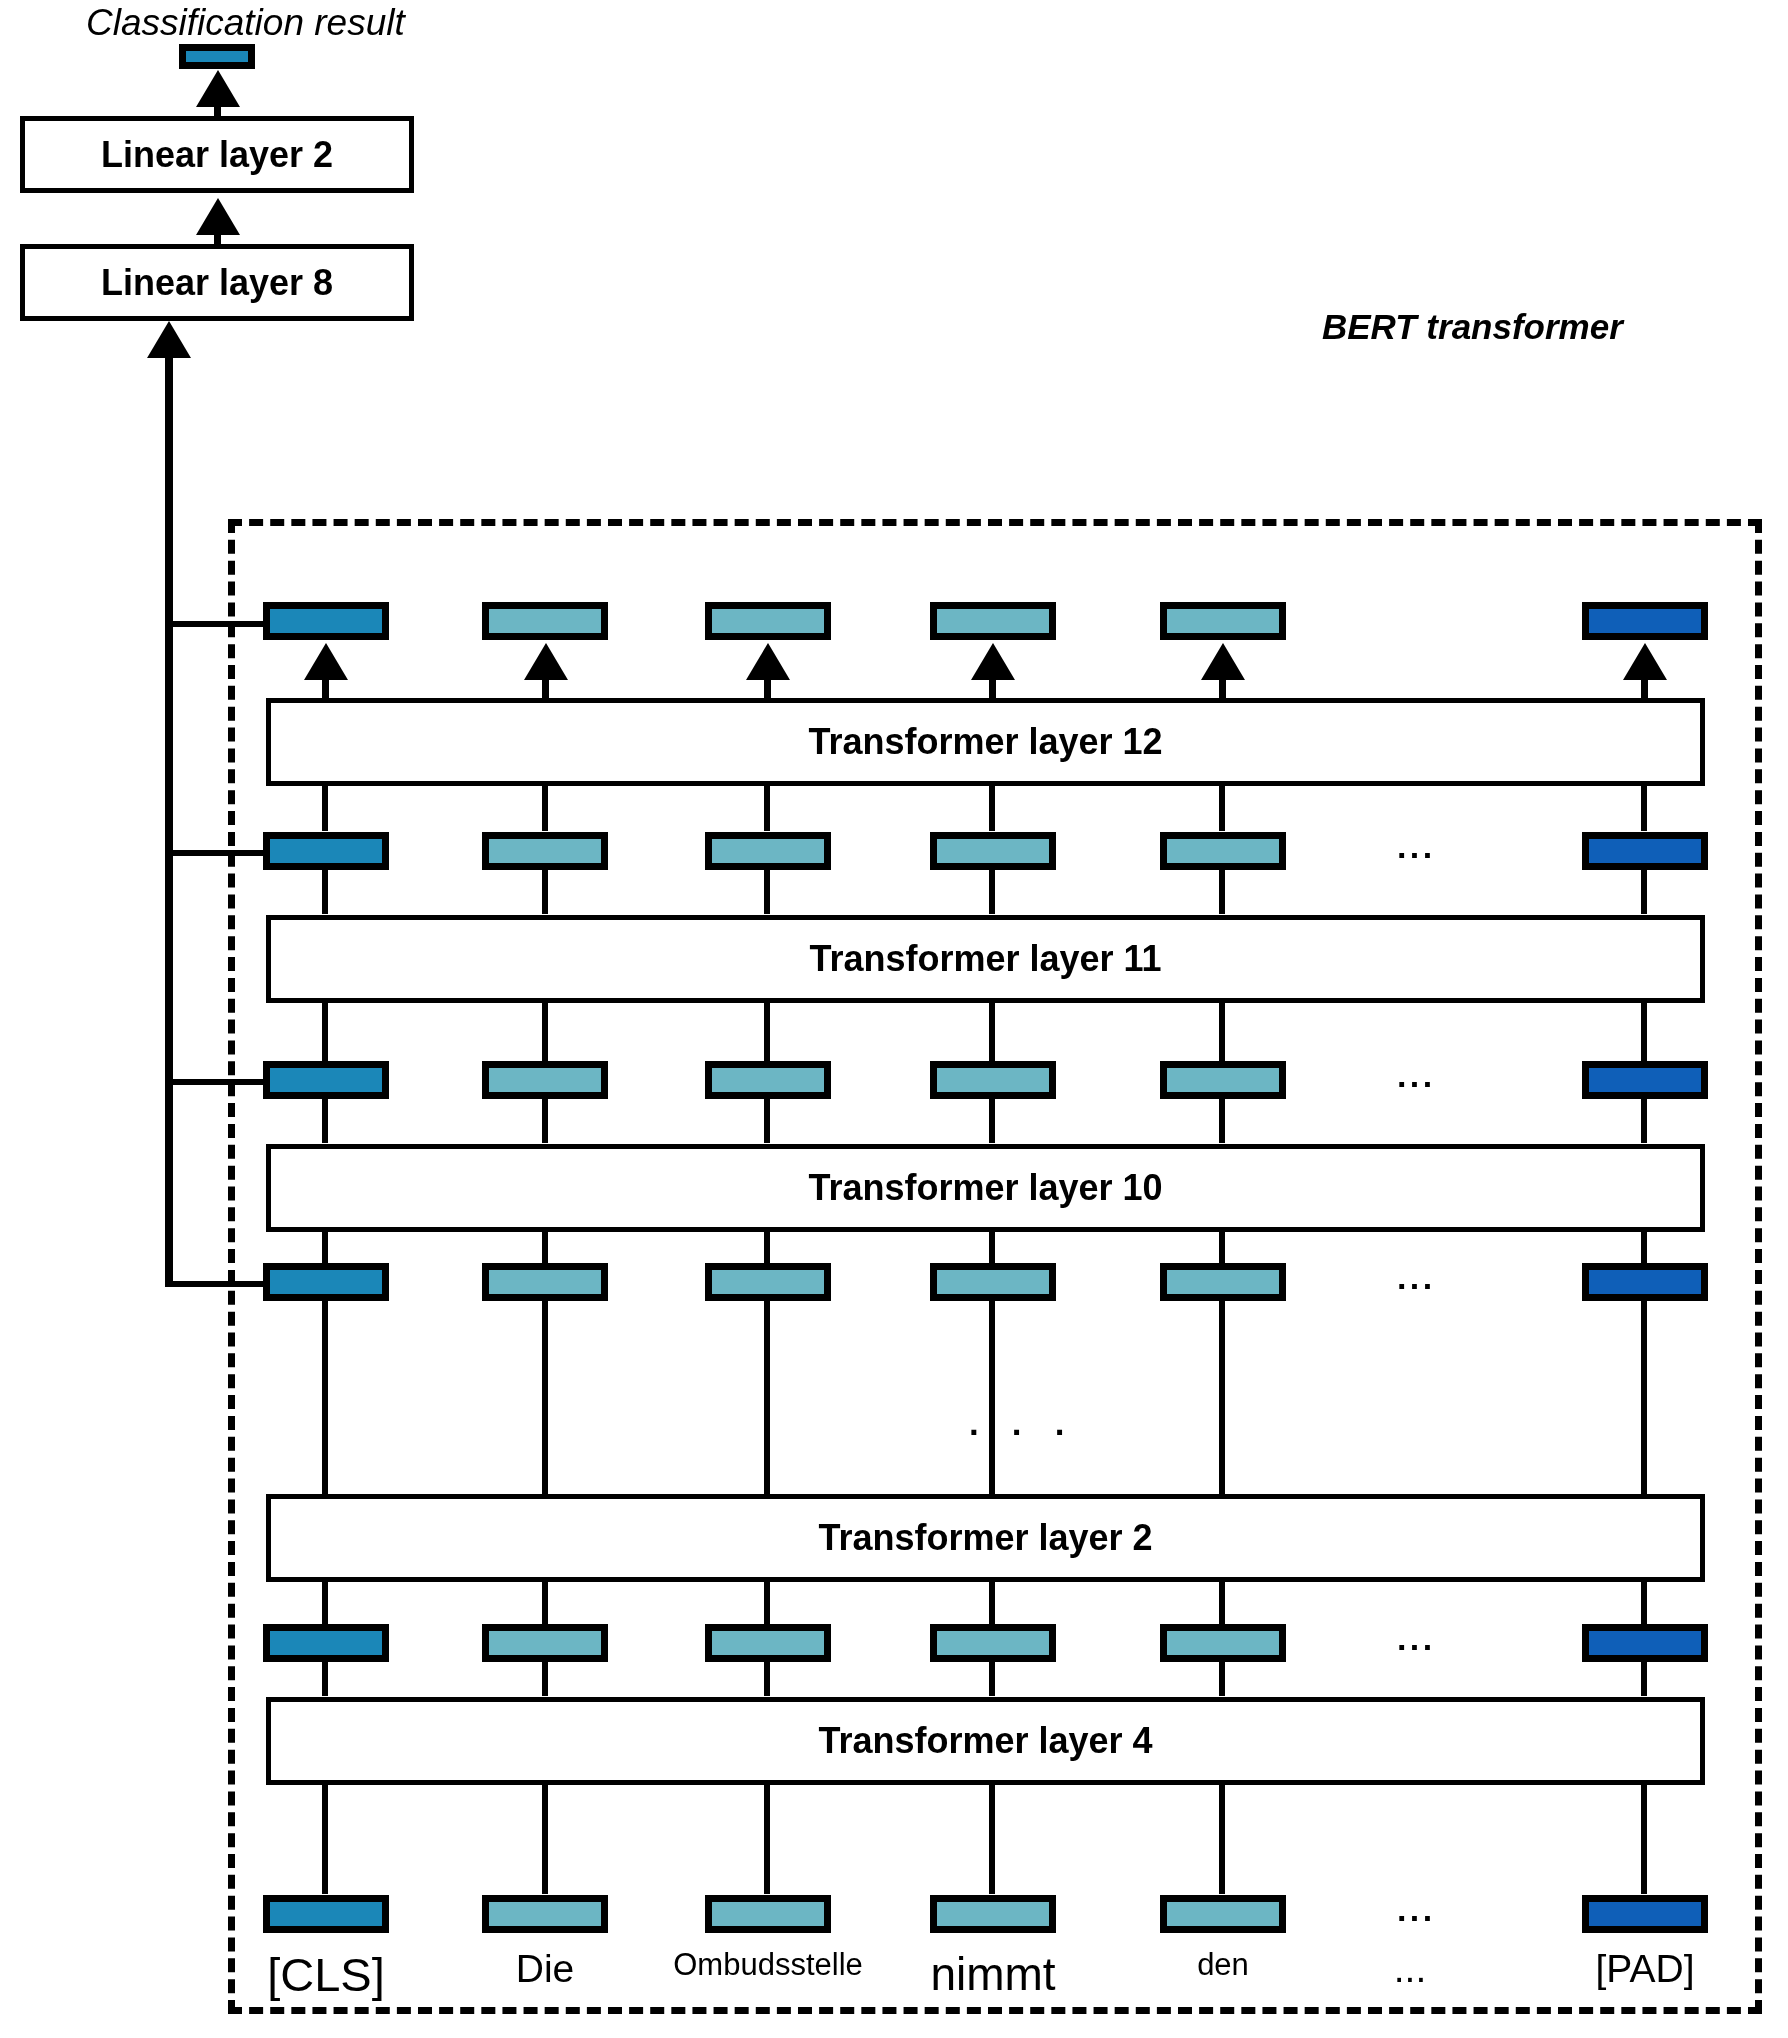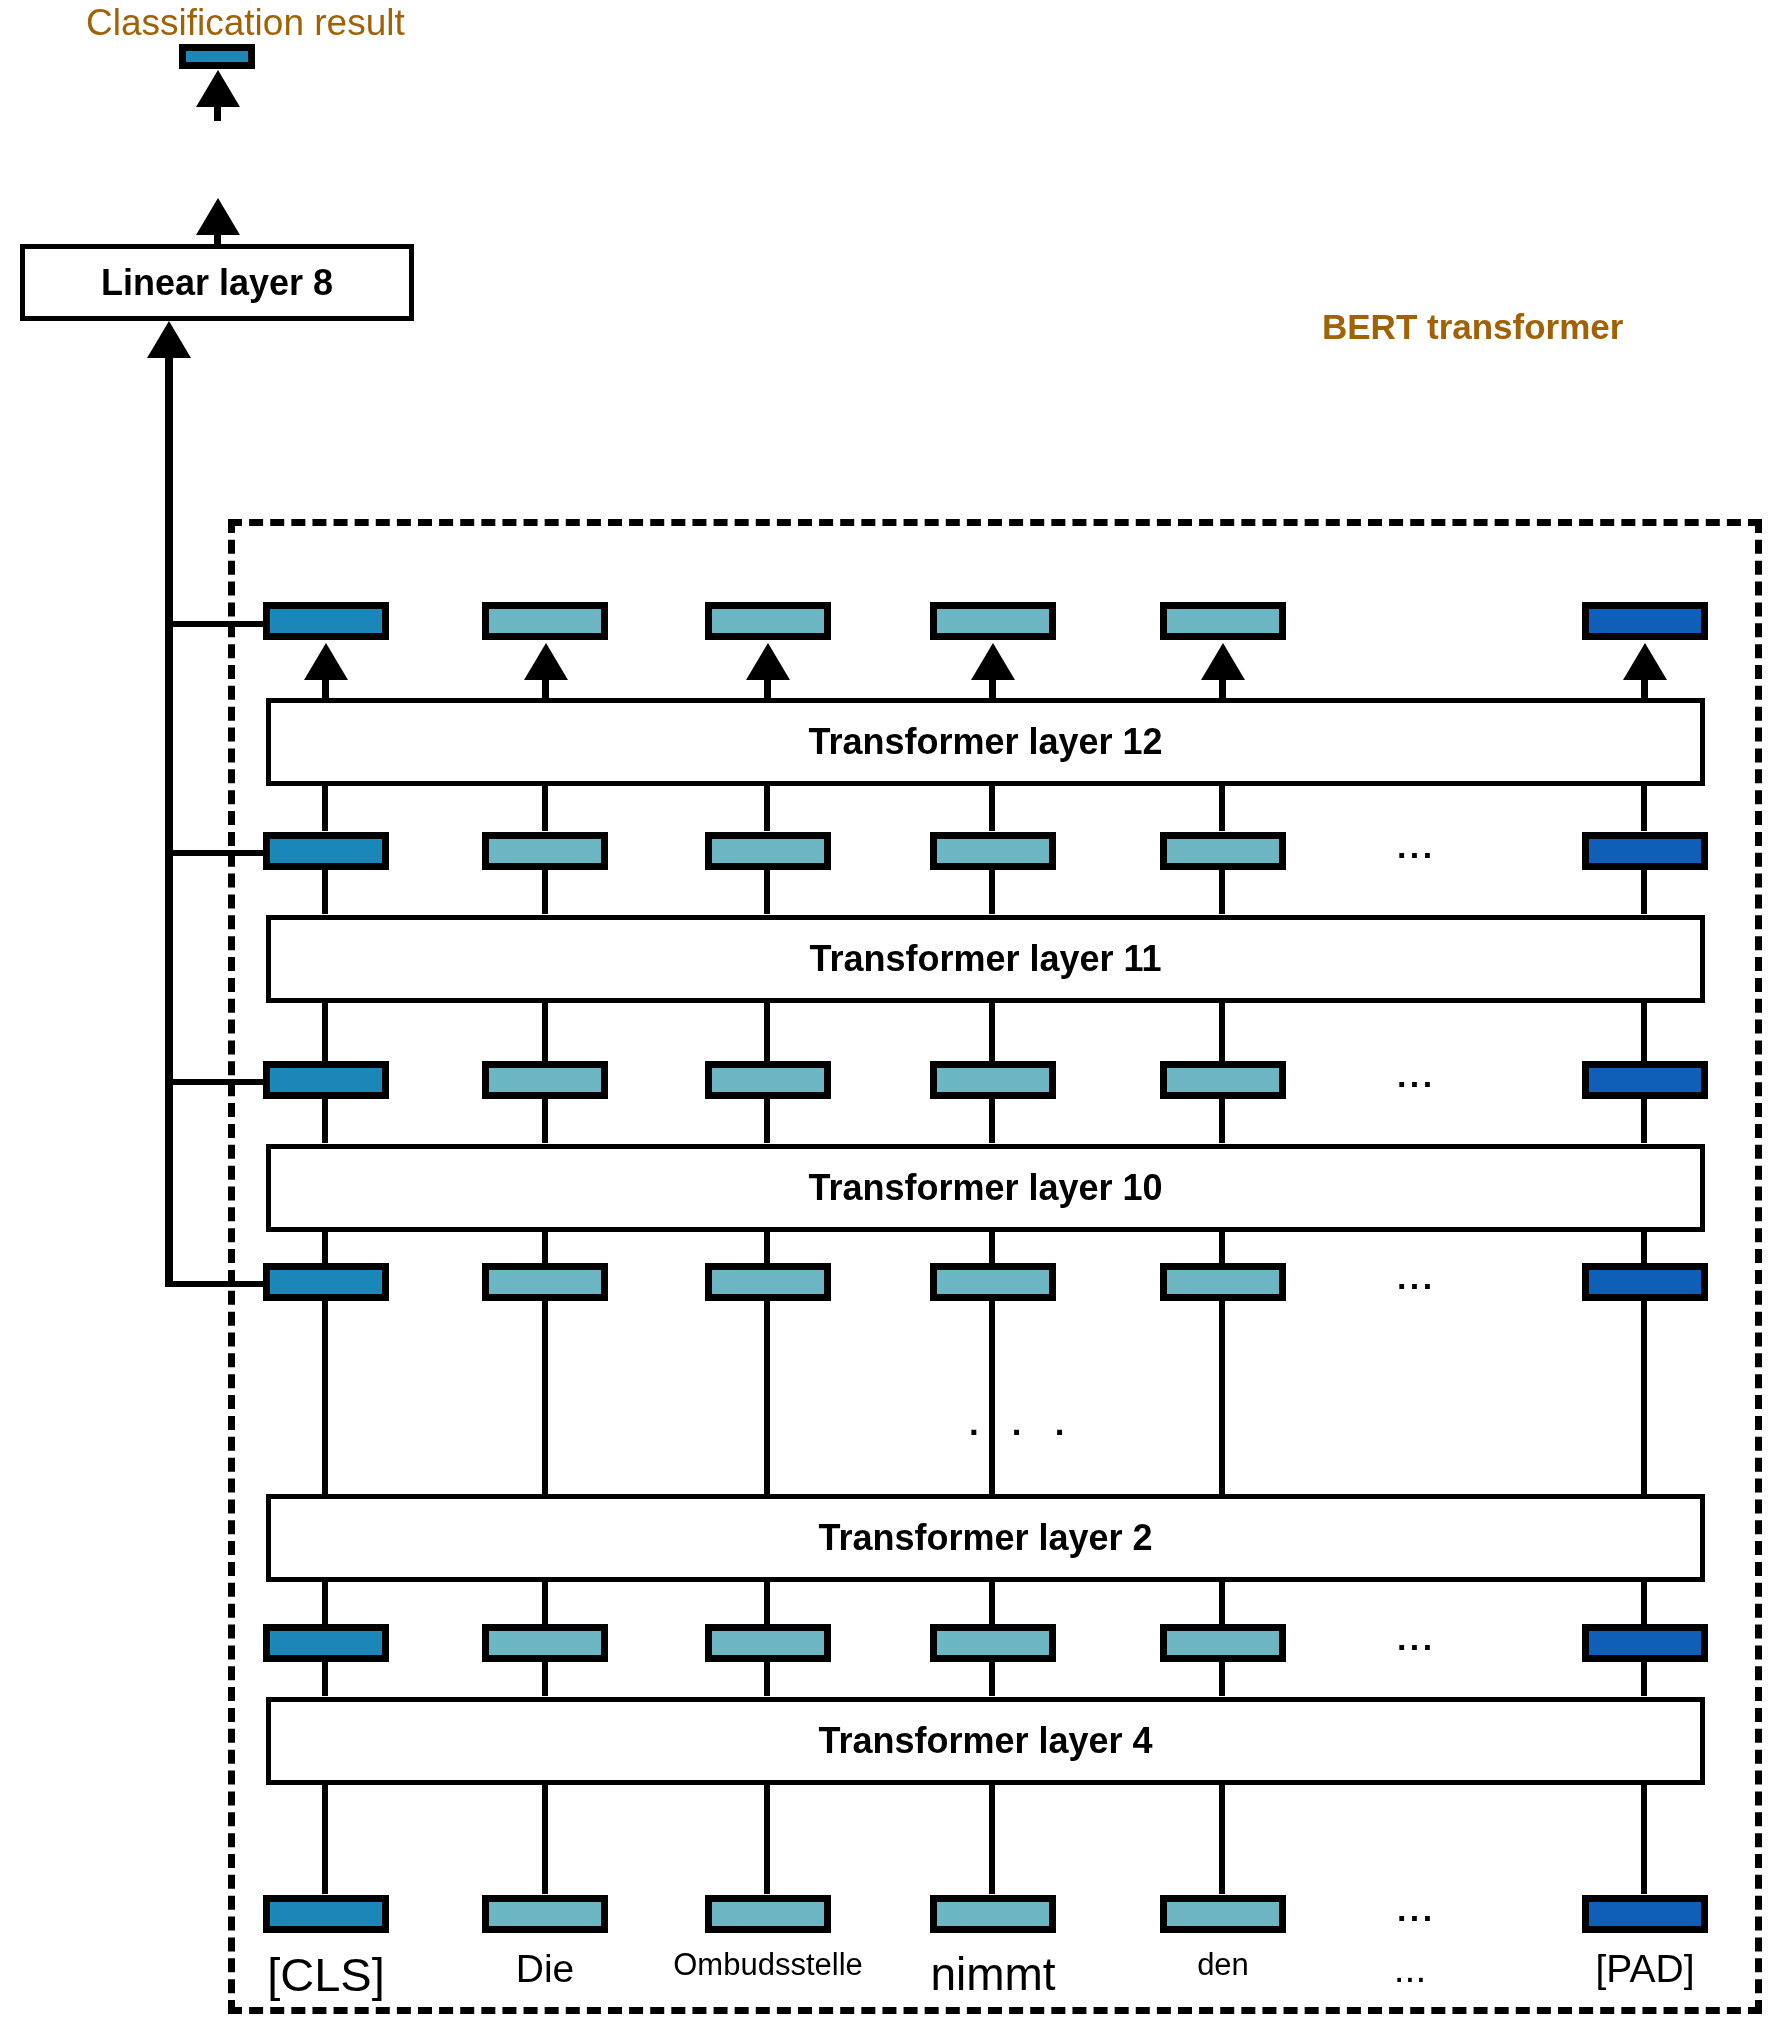--- a/index.html
+++ b/index.html
@@ -1,19 +1,19 @@
 <!DOCTYPE html>
 <html style="font-size:13.4px"><head>
 <meta charset="utf-8">
 <style>
   html,body{margin:0;padding:0;background:#ffffff;}
   body{font-family:"Liberation Sans", sans-serif;}
   #stage{position:relative;width:1788px;height:2039px;background:#fff;overflow:hidden;}
 
-  .lbl{position:absolute;color:#a16207;white-space:nowrap;}
+  .lbl{position:absolute;color:#000000;white-space:nowrap;font-style:italic;}
   .lbl.reg{font-weight:400;}
   .lbl.bold{font-weight:700;}
 
   
   .procbox{position:absolute;background:#fff;border:5.9px solid #000;box-sizing:border-box;
            display:flex;align-items:center;justify-content:center;}
   .procbox .txt{font-weight:700;font-size:36px;color:#000;letter-spacing:0px;}
 
   
   .tok{position:absolute;border:7.6px solid #000;box-sizing:border-box;}
@@ -40,20 +40,23 @@
 
 <div id="stage">
 
   <div class="lbl reg" id="t-title" style="left:86px;top:1.7px;font-size:37px;">Classification result</div>
 
   <div class="tok" id="result-box" style="left: 179px; top: 44px; width: 76px; height: 25px; background: rgb(27, 135, 184);"></div>
 
   <div class="arrowline" style="left:214px;top:82px;width:6.7px;height:39px;"></div>
   <div class="arrowhead" style="left:196px;top:70px;"></div>
 
+  <div class="procbox" id="linear2" style="left:20px;top:116px;width:394px;height:77px;">
+    <span class="txt">Linear layer 2</span>
+  </div>
 
   <div class="arrowline" style="left:214px;top:210px;width:6.7px;height:39px;"></div>
   <div class="arrowhead" style="left:196px;top:198px;"></div>
 
   <div class="procbox" id="linear1" style="left:20px;top:244px;width:394px;height:77px;">
     <span class="txt">Linear layer 8</span>
   </div>
 
   <div class="lbl bold" id="bert-label" style="left:1322px;top:307px;font-size:35px;">BERT transformer</div>
 

